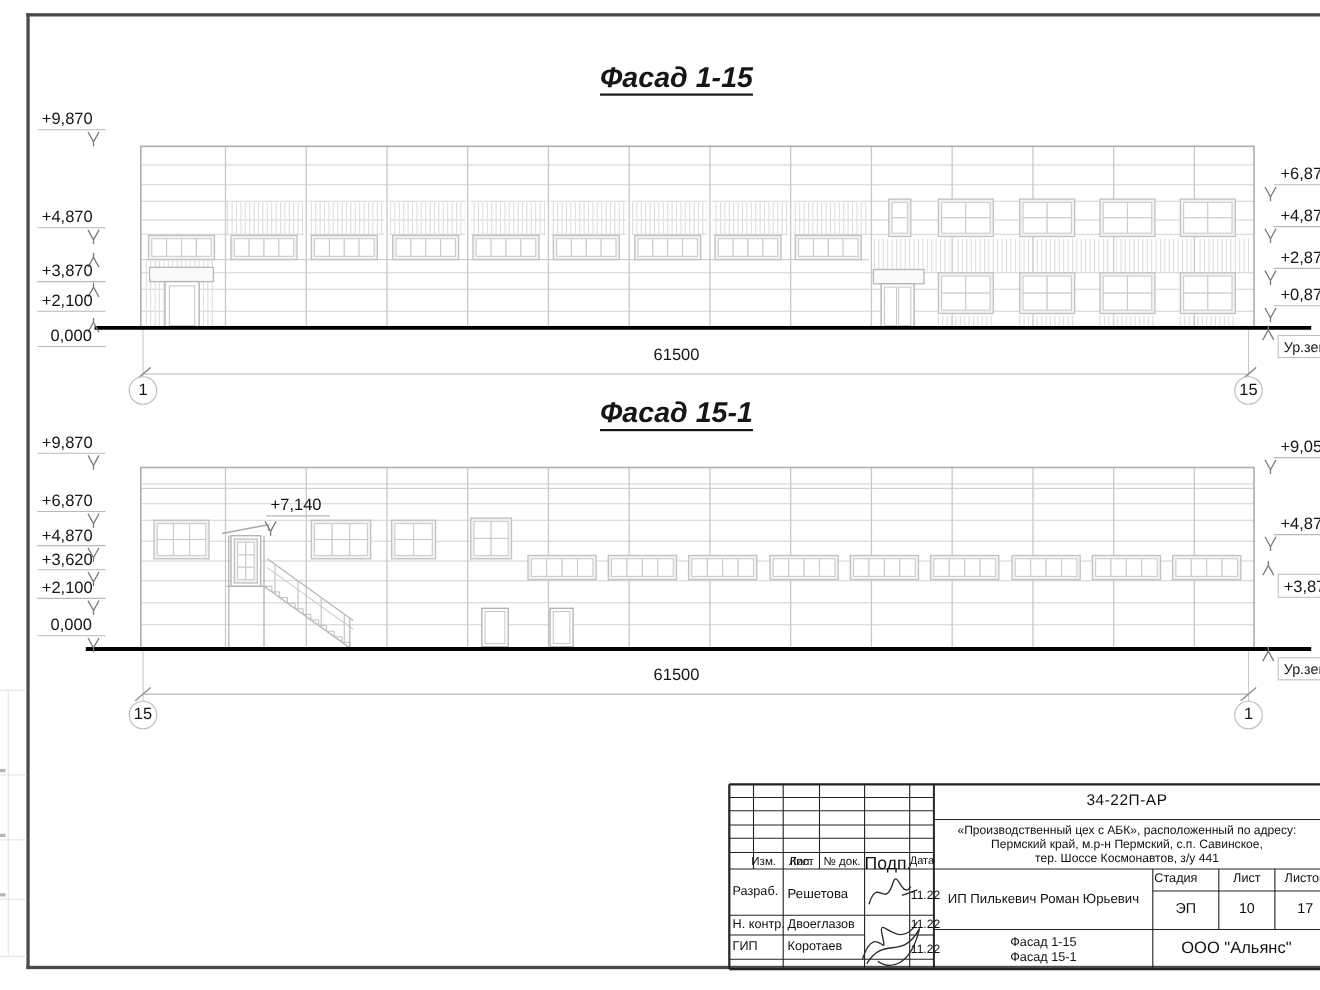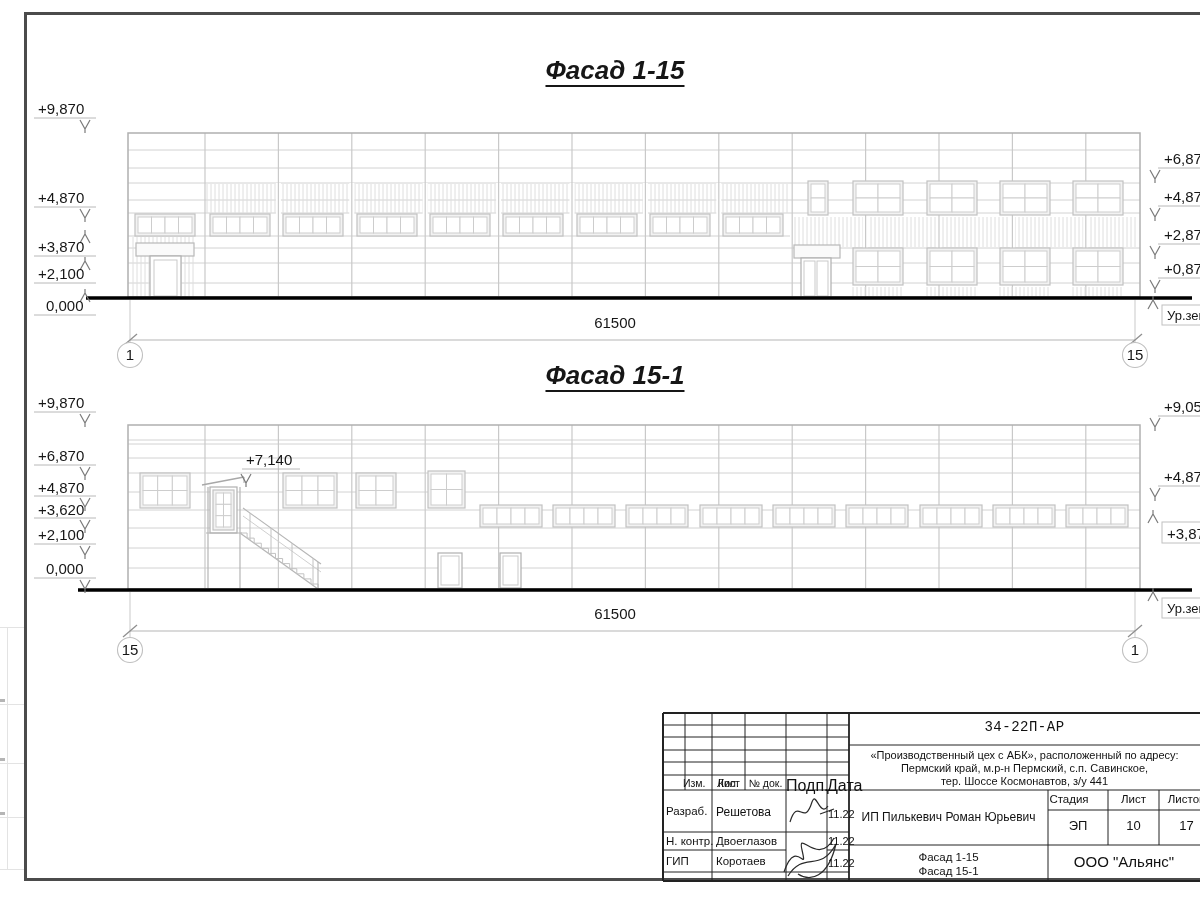--- a/index.html
+++ b/index.html
@@ -725,31 +725,31 @@
 
   <div class="t mk" style="left:1164px;top:398px;">+9,050</div>
   <div class="t mk" style="left:1164px;top:468px;">+4,870</div>
   <div class="t mk" style="left:1167px;top:525px;">+3,870</div>
   <div class="t gl" style="left:1167px;top:601px;">Ур.земли</div>
 
   <div class="t dim" style="left:515px;top:605px;">61500</div>
   <div class="t bub" style="left:117px;top:641px;">15</div>
   <div class="t bub" style="left:1122px;top:641px;">1</div>
 
-  <div class="tbt c" style="left:849px;top:719px;width:351px;font-size:14px;letter-spacing:.5px;font-family:Liberation Mono, monospace;">34-22П-АР</div>
+  <div class="tbt c" style="left:849px;top:719px;width:351px;font-size:14px;letter-spacing:.5px;">34-22П-АР</div>
   <div class="tbt c" style="left:853px;top:749px;width:343px;font-size:11px;">«Производственный цех с АБК», расположенный по адресу:</div>
   <div class="tbt c" style="left:853px;top:762px;width:343px;font-size:11px;">Пермский край, м.р-н Пермский, с.п. Савинское,</div>
   <div class="tbt c" style="left:853px;top:775px;width:343px;font-size:11px;">тер. Шоссе Космонавтов, з/у 441</div>
 
   <div class="tbt c" style="left:663px;top:777px;width:22px;font-size:10.5px;padding-left:20px;">Изм.</div>
   <div class="tbt c" style="left:715px;top:777px;width:27px;font-size:10.5px;">Кол.</div>
   <div class="tbt c" style="left:712px;top:777px;width:33px;font-size:10.5px;">Лист</div>
   <div class="tbt c" style="left:745px;top:777px;width:41px;font-size:10.5px;">№ док.</div>
   <div class="tbt c" style="left:786px;top:777px;width:41px;font-size:16px;">Подп.</div>
-  <div class="tbt c" style="left:827px;top:777px;width:22px;font-size:16px;">Дата</div>
+  <div class="tbt c" style="left:827px;top:777px;width:22px;font-size:10px;">Дата</div>
 
   <div class="tbt" style="left:666px;top:805px;font-size:11.5px;">Разраб.</div>
   <div class="tbt" style="left:716px;top:805px;font-size:12px;">Решетова</div>
   <div class="tbt" style="left:828px;top:808px;font-size:11px;">11.22</div>
   <div class="tbt" style="left:666px;top:835px;font-size:11.5px;">Н. контр.</div>
   <div class="tbt" style="left:716px;top:835px;font-size:11.5px;">Двоеглазов</div>
   <div class="tbt" style="left:828px;top:835px;font-size:11px;">11.22</div>
   <div class="tbt" style="left:666px;top:855px;font-size:11.5px;">ГИП</div>
   <div class="tbt" style="left:716px;top:855px;font-size:11.5px;">Коротаев</div>
   <div class="tbt" style="left:828px;top:857px;font-size:11px;">11.22</div>

